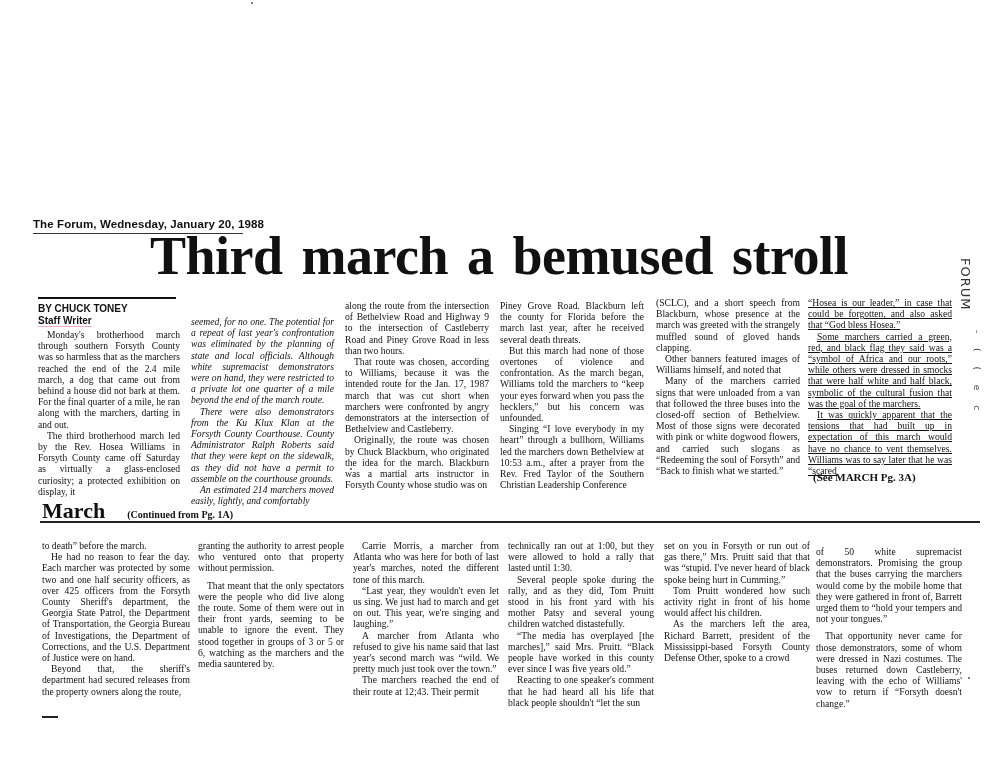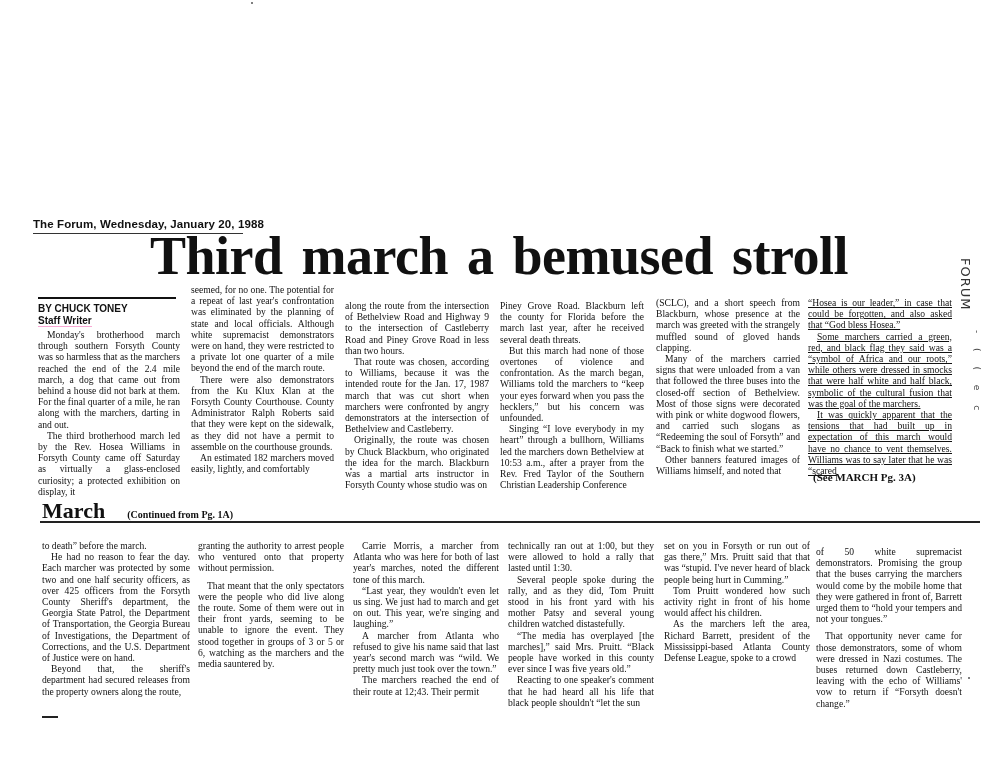--- a/index.html
+++ b/index.html
@@ -75,42 +75,42 @@
 
   <div class="col" style="left:38px; top:303px; width:142px;">
     <div class="byline">
       <div>BY CHUCK TONEY</div>
       <div class="byline-title">Staff Writer</div>
     </div>
     <p>Monday's brotherhood march through southern Forsyth County was so harmless that as the marchers reached the end of the 2.4 mile march, a dog that came out from behind a house did not bark at them. For the final quarter of a mile, he ran along with the marchers, darting in and out.</p>
     <p>The third brotherhood march led by the Rev. Hosea Williams in Forsyth County came off Saturday as virtually a glass-enclosed curiosity; a protected exhibition on display, it</p>
   </div>
 
-  <div class="col" style="left:191px; top:284px; width:143px;">
+  <div class="col" style="left:191px; top:316px; width:143px;font-style:italic;">
     <p class="noindent">seemed, for no one. The potential for a repeat of last year's confrontation was eliminated by the planning of state and local officials. Although white supremacist demonstrators were on hand, they were restricted to a private lot one quarter of a mile beyond the end of the march route.</p>
     <p>There were also demonstrators from the Ku Klux Klan at the Forsyth County Courthouse. County Administrator Ralph Roberts said that they were kept on the sidewalk, as they did not have a permit to assemble on the courthouse grounds.</p>
-    <p>An estimated 182 marchers moved easily, lightly, and comfortably</p>
+    <p>An estimated 214 marchers moved easily, lightly, and comfortably</p>
   </div>
 
   <div class="col" style="left:345px; top:300px; width:144px;">
     <p class="noindent">along the route from the intersection of Bethelview Road and Highway 9 to the intersection of Castleberry Road and Piney Grove Road in less than two hours.</p>
     <p>That route was chosen, according to Williams, because it was the intended route for the Jan. 17, 1987 march that was cut short when marchers were confronted by angry demonstrators at the intersection of Bethelview and Castleberry.</p>
     <p>Originally, the route was chosen by Chuck Blackburn, who originated the idea for the march. Blackburn was a martial arts instructor in Forsyth County whose studio was on</p>
   </div>
 
   <div class="col" style="left:500px; top:300px; width:144px;">
     <p class="noindent">Piney Grove Road. Blackburn left the county for Florida before the march last year, after he received several death threats.</p>
     <p>But this march had none of those overtones of violence and confrontation. As the march began, Williams told the marchers to “keep your eyes forward when you pass the hecklers,” but his concern was unfounded.</p>
     <p>Singing “I love everybody in my heart” through a bullhorn, Williams led the marchers down Bethelview at 10:53 a.m., after a prayer from the Rev. Fred Taylor of the Southern Christian Leadership Conference</p>
   </div>
 
   <div class="col" style="left:656px; top:297px; width:144px;">
     <p class="noindent">(SCLC), and a short speech from Blackburn, whose presence at the march was greeted with the strangely muffled sound of gloved hands clapping.</p>
+    <p>Other banners featured images of Williams himself, and noted that</p>
     <p>Many of the marchers carried signs that were unloaded from a van that followed the three buses into the closed-off section of Bethelview. Most of those signs were decorated with pink or white dogwood flowers, and carried such slogans as “Redeeming the soul of Forsyth” and “Back to finish what we started.”</p>
-    <p>Other banners featured images of Williams himself, and noted that</p>
   </div>
 
   <div class="col" style="left:808px; top:297px; width:144px;text-decoration:underline;">
     <p class="noindent">“Hosea is our leader,” in case that could be forgotten, and also asked that “God bless Hosea.”</p>
     <p>Some marchers carried a green, red, and black flag they said was a “symbol of Africa and our roots,” while others were dressed in smocks that were half white and half black, symbolic of the cultural fusion that was the goal of the marchers.</p>
     <p>It was quickly apparent that the tensions that had built up in expectation of this march would have no chance to vent themselves. Williams was to say later that he was “scared</p>
   </div>
 
   <div class="see-more">(See MARCH Pg. 3A)</div>
 
@@ -139,23 +139,23 @@
   </div>
 
   <div class="col" style="left:508px; top:540px; width:146px;">
     <p class="noindent">technically ran out at 1:00, but they were allowed to hold a rally that lasted until 1:30.</p>
     <p>Several people spoke during the rally, and as they did, Tom Pruitt stood in his front yard with his mother Patsy and several young children watched distastefully.</p>
     <p>“The media has overplayed [the marches],” said Mrs. Pruitt. “Black people have worked in this county ever since I was five years old.”</p>
     <p>Reacting to one speaker's comment that he had heard all his life that black people shouldn't “let the sun</p>
   </div>
 
   <div class="col" style="left:664px; top:540px; width:146px;">
-    <p class="noindent">set on you in Forsyth or run out of gas there,” Mrs. Pruitt said that that was “stupid. I've never heard of black people being hurt in Cumming.”</p>
+    <p class="noindent">set on you in Forsyth or run out of gas there,” Mrs. Pruitt said that that was “stupid. I've never heard of black spoke being hurt in Cumming.”</p>
     <p>Tom Pruitt wondered how such activity right in front of his home would affect his children.</p>
-    <p>As the marchers left the area, Richard Barrett, president of the Mississippi-based Atlanta County Defense League, spoke to a crowd</p>
+    <p>As the marchers left the area, Richard Barrett, president of the Mississippi-based Forsyth County Defense Other, spoke to a crowd</p>
   </div>
 
   <div class="col" style="left:816px; top:546px; width:146px;">
     <p class="noindent">of 50 white supremacist demonstrators. Promising the group that the buses carrying the marchers would come by the mobile home that they were gathered in front of, Barrett urged them to “hold your tempers and not your tongues.”</p>
     <p class="gap">That opportunity never came for those demonstrators, some of whom were dressed in Nazi costumes. The buses returned down Castleberry, leaving with the echo of Williams' vow to return if “Forsyth doesn't change.”</p>
   </div>
 
   <div class="dash-mark"></div>
 
   <div class="handwriting">FORUM</div>

